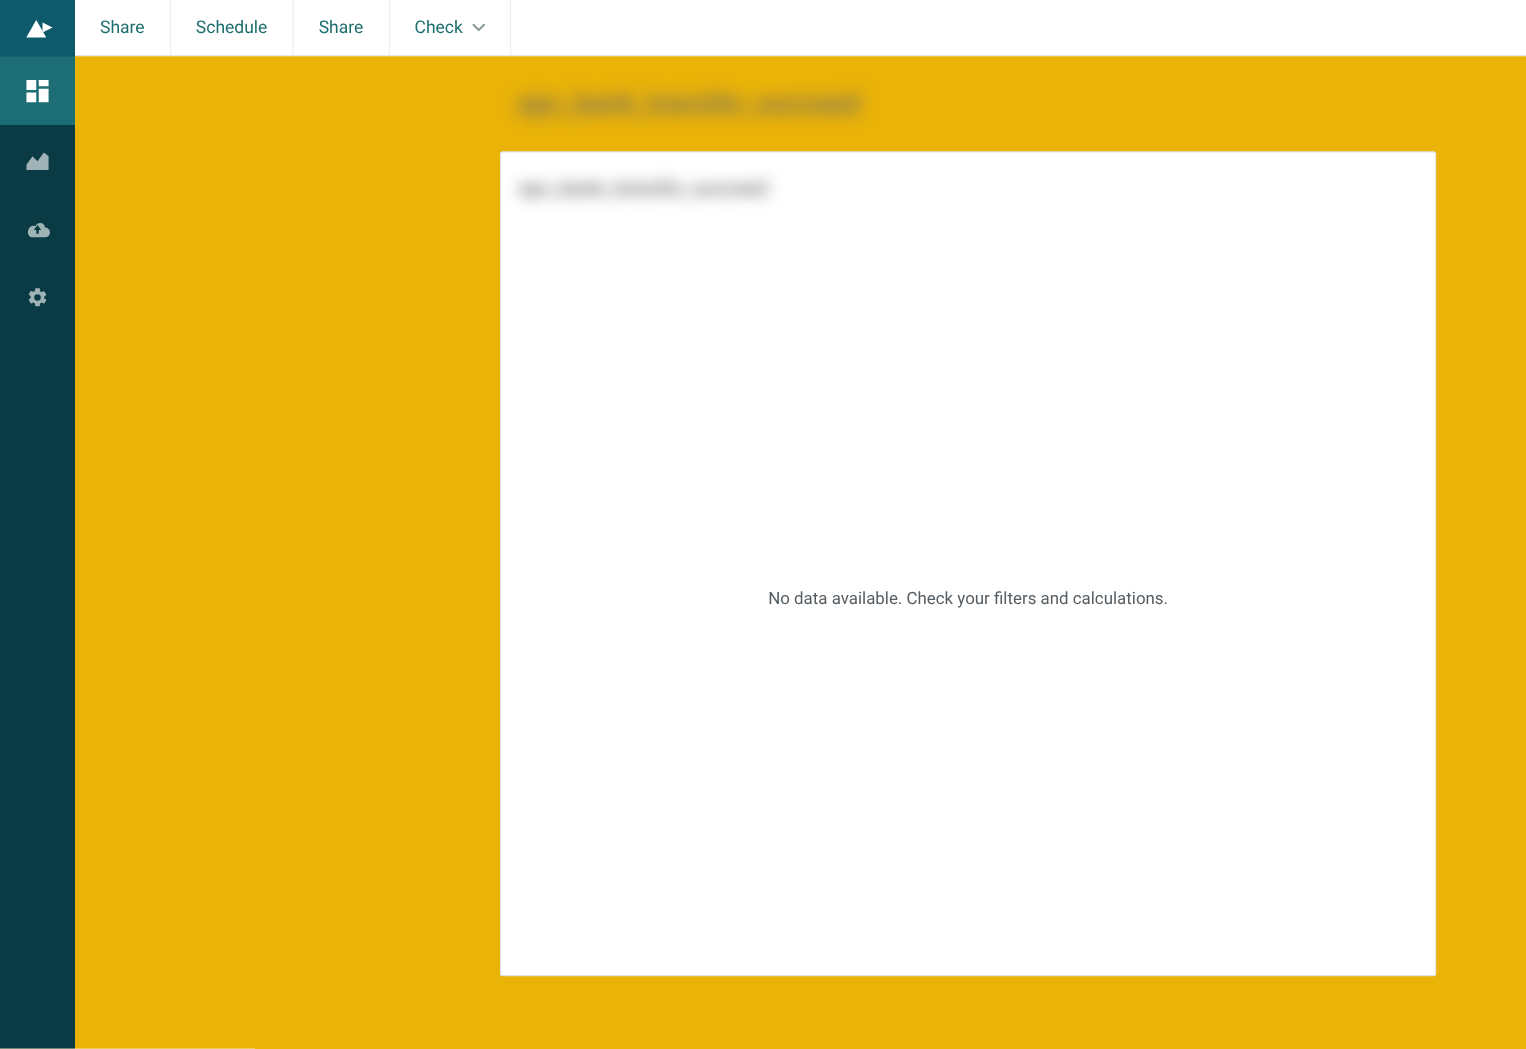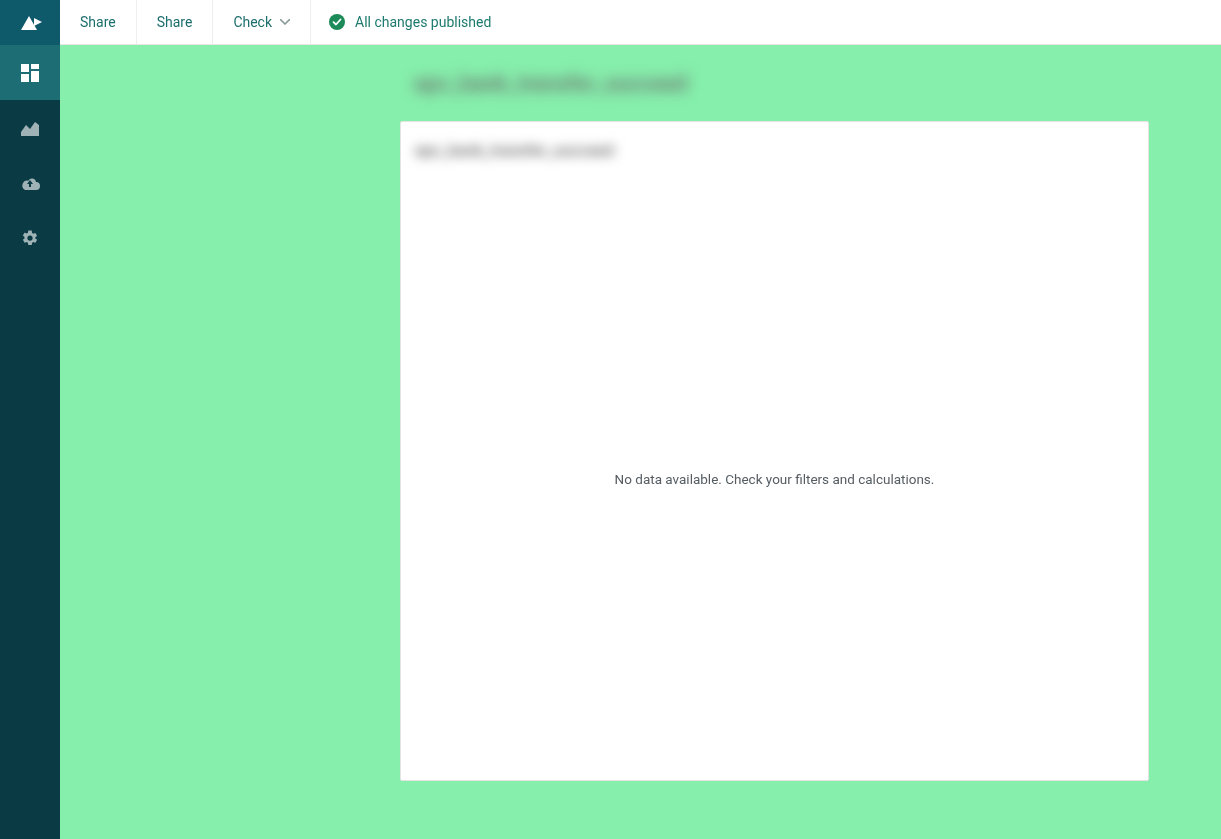--- a/index.html
+++ b/index.html
@@ -74,21 +74,21 @@
     }
     .status-check {
       width: 16px; height: 16px;
       margin-right: 10px;
       display: inline-flex;
     }
 
     
     .main-area {
       flex: 1;
-      background: #86efac;
+      background: #eab308;
       display: flex;
       overflow: hidden;
     }
     .left-spacer { width: 340px; flex-shrink: 0; }
     .canvas-col { flex: 1; padding-right: 72px; display: flex; flex-direction: column; }
 
     .blurred-title-outer {
       height: 76px;
       display: flex;
       align-items: center;
@@ -176,36 +176,30 @@
     </div>
   </nav>
 
   <div class="content-col">
 
     <div class="toolbar">
       <div class="toolbar-btn">
         <span>Share</span>
       </div>
       <div class="toolbar-btn">
+        <span>Schedule</span>
+      </div>
+      <div class="toolbar-btn">
         <span>Share</span>
       </div>
       <div class="toolbar-btn">
         <span>Check</span>
         <svg class="chev" width="10" height="6" viewBox="0 0 10 6">
           <path d="M0 0 L5 5 L10 0" stroke="#8a9a9a" stroke-width="1.6" fill="none"></path>
         </svg>
-      </div>
-      <div class="status-area">
-        <span class="status-check">
-          <svg width="16" height="16" viewBox="0 0 16 16">
-            <circle cx="8" cy="8" r="8" fill="#1d8a5a"></circle>
-            <path d="M4.5 8.2 L7 10.5 L11.5 5.5" stroke="#ffffff" stroke-width="1.8" fill="none" stroke-linecap="round" stroke-linejoin="round"></path>
-          </svg>
-        </span>
-        <span>All changes published</span>
       </div>
     </div>
 
     <div class="main-area">
       <div class="left-spacer"></div>
       <div class="canvas-col">
         <div class="blurred-title-outer">
           <span class="blur">epc_bank_transfer_succeed</span>
         </div>
 

